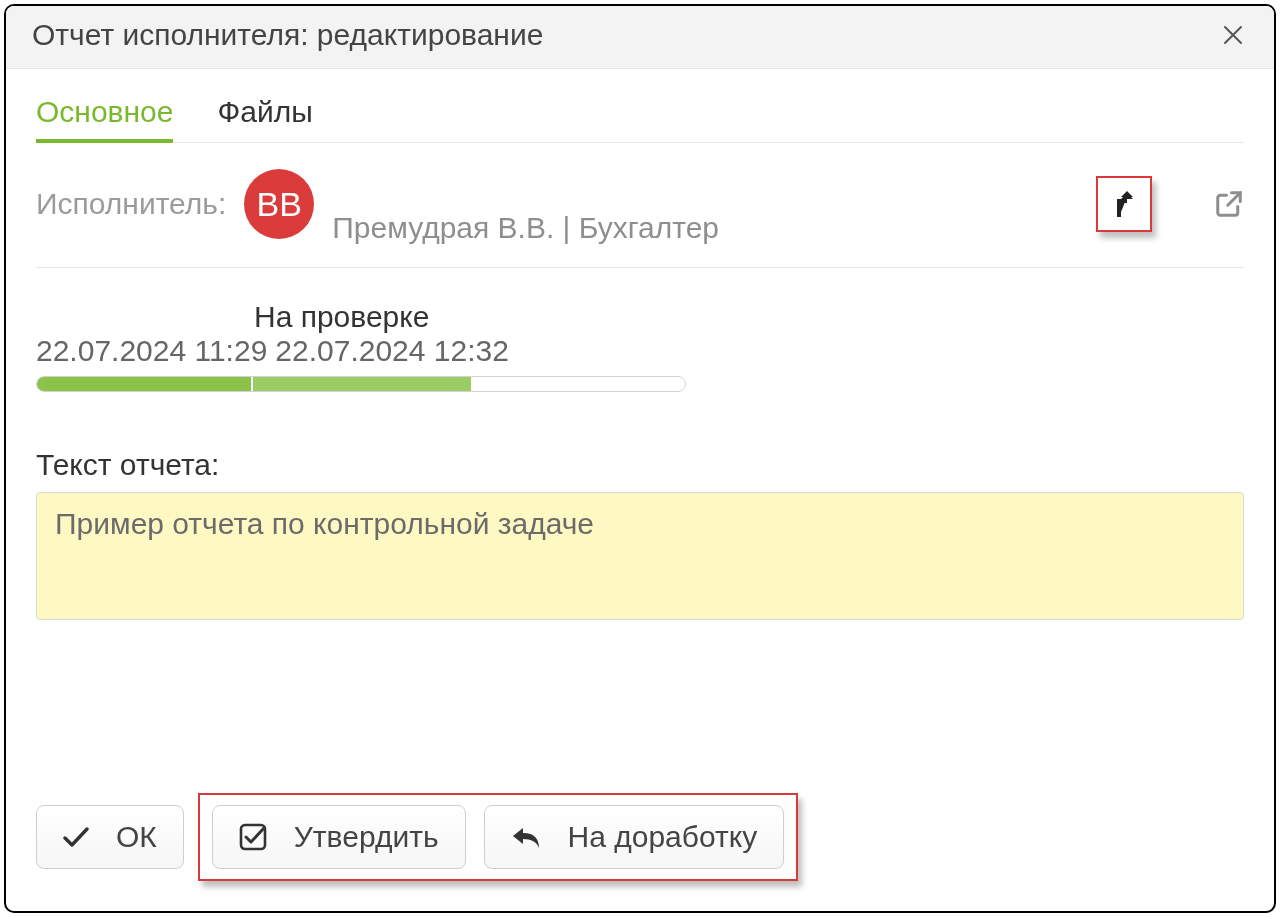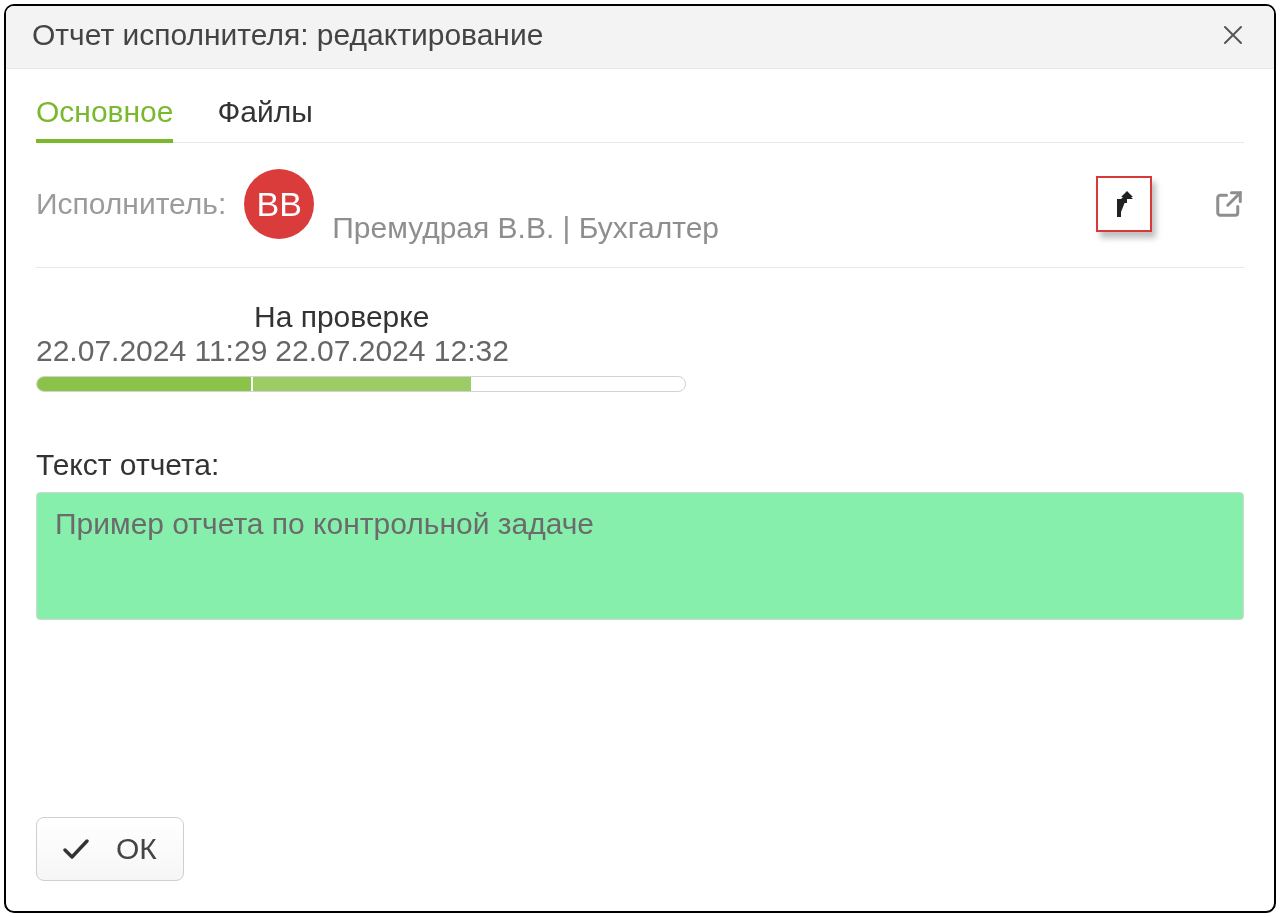--- a/index.html
+++ b/index.html
@@ -46,21 +46,21 @@
     .progress-wrap {
       width: 650px; height: 16px; border: 1px solid #d2d2d2; border-radius: 8px;
       margin-top: 8px; background: #fff; position: relative; overflow: hidden;
     }
     .progress-seg1 { position:absolute; left:0; top:0; bottom:0; width:33%; background:#8bc34a; }
     .progress-seg2 { position:absolute; left:33%; top:0; bottom:0; width:34%; background:#9ccc65; }
     .progress-div { position:absolute; left:33%; top:0; bottom:0; width:2px; background:#fff; }
     .report-label { font-size: 30px; color: #333; margin-top: 56px; }
     .report-text {
       width: 100%; min-height: 128px; border: 1px solid #d8d8d8; border-radius: 4px;
-      margin-top: 10px; padding: 14px 18px; font-size: 30px; color: #6b6b6b; background: #86efac;
+      margin-top: 10px; padding: 14px 18px; font-size: 30px; color: #6b6b6b; background: #fef9c3;
       resize: none; font-family: inherit;
     }
     .footer {
       display: flex; align-items: center; gap: 14px; padding: 20px 30px 30px 30px;
     }
     .btn {
       display: inline-flex; align-items: center; gap: 27px;
       border: 1px solid #cfcfcf; border-radius: 8px; background: linear-gradient(#fff,#f6f6f6);
       font-size: 30px; color: #444; padding: 14px 26px; cursor: pointer;
     }
@@ -129,14 +129,29 @@
     <textarea class="report-text" style="">Пример отчета по контрольной задаче</textarea>
   </div>
 
   <div class="footer">
     <button class="btn">
       <svg width="26" height="22" viewBox="0 0 26 22">
           <path d="M2 12 L9 19 L24 3" stroke="#333" stroke-width="3.4" fill="none" stroke-linecap="round" stroke-linejoin="round"></path>
         </svg>
       <span>ОК</span>
     </button>
+    <div class="red-group">
+      <button class="btn">
+        <svg width="28" height="28" viewBox="0 0 28 28">
+          <rect x="2" y="2" width="24" height="24" rx="4" stroke="#333" stroke-width="2.6" fill="none"></rect>
+          <path d="M7 14 L12 19 L25 5" stroke="#333" stroke-width="3" fill="none" stroke-linecap="round" stroke-linejoin="round"></path>
+        </svg>
+        <span>Утвердить</span>
+      </button>
+      <button class="btn">
+        <svg width="30" height="26" viewBox="0 0 30 26">
+          <path d="M12 4 L2 12 L12 20 L12 15 C20 15 26 18 28 24 C28 12 20 9 12 9 Z" fill="#333"></path>
+        </svg>
+        <span>На доработку</span>
+      </button>
+    </div>
   </div>
 </div>
 
 </body></html>

